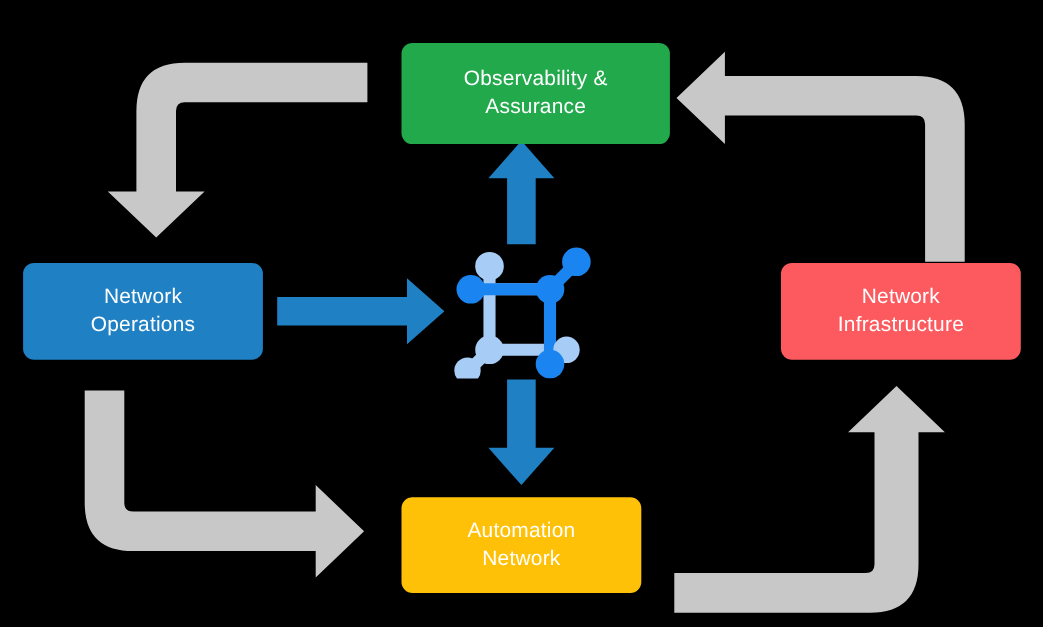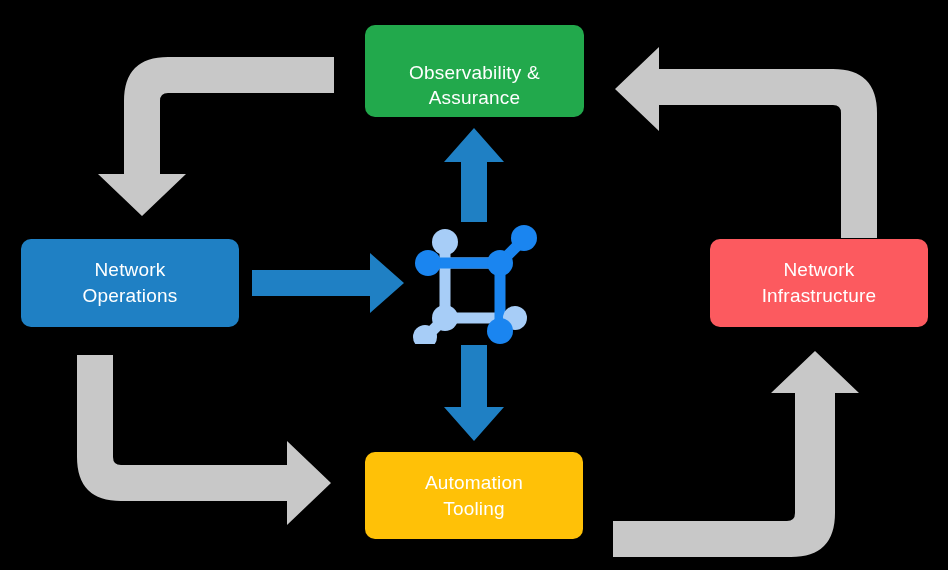--- a/index.html
+++ b/index.html
@@ -38,24 +38,23 @@
     box-sizing: border-box;
     padding: 6px 10px;
     z-index: 3;
   }
   .node-label {
     white-space: pre-line;
     display: block;
   }
   #box-observability {
     left: 365px;
-    top: 25px;
-    width: 219px;
+    top: 39px;
+    width: 244px;
     height: 92px;
-    align-items: flex-end;
   }
   #box-network-operations {
     left: 21px;
     top: 239px;
     width: 218px;
     height: 88px;
   }
   #box-network-infrastructure {
     left: 710px;
     top: 239px;
@@ -204,16 +203,16 @@
 Operations</span>
   </div>
 
   <div class="node-box" id="box-network-infrastructure" style="background:#fc5a5f;">
     <span class="node-label">Network
 Infrastructure</span>
   </div>
 
   <div class="node-box" id="box-automation-tooling" style="background:#ffc107;">
     <span class="node-label">Automation
-Tooling</span>
+Network</span>
   </div>
 
 </div>
 
 </body></html>

